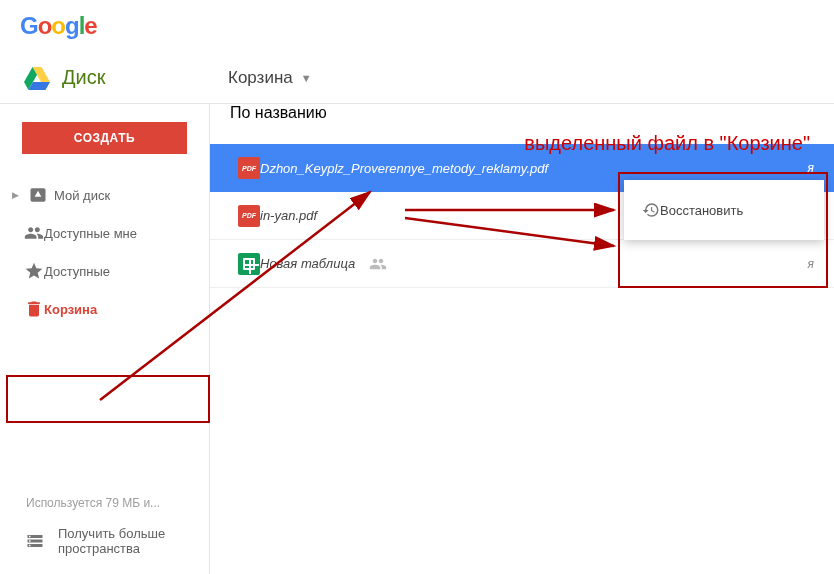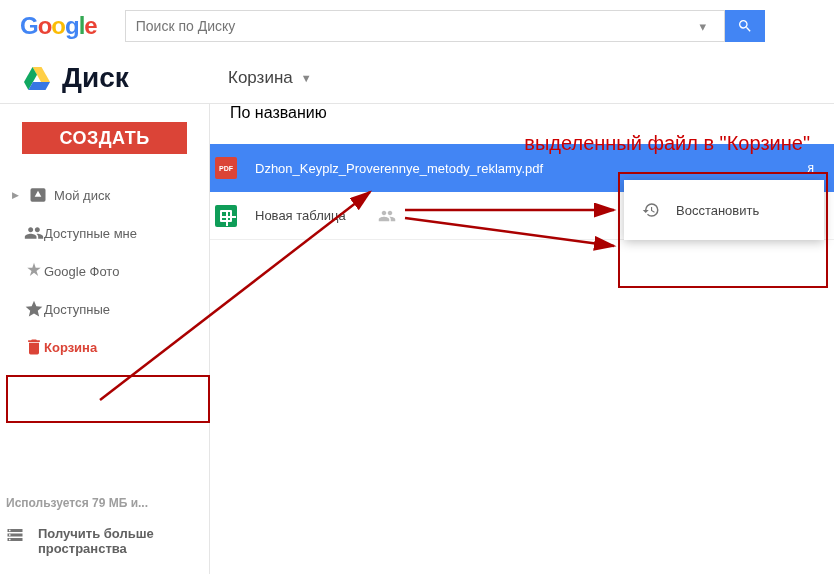--- a/index.html
+++ b/index.html
@@ -1,98 +1,87 @@
 <!DOCTYPE html>
 <html><head>
 <meta charset="utf-8">
 <style>
   * { box-sizing: border-box; margin: 0; padding: 0; }
   body { font-family: Arial, sans-serif; font-size: 13px; color: #444; width: 834px; height: 574px; overflow: hidden; background: #fff; position: relative; }
 
   
-  .header { height: 52px; display: flex; align-items: center; padding: 0 20px; gap: 28px; }
+  .header { height: 52px; display: flex; align-items: center; padding: 0 20px; gap: 96px; }
   .logo { display: flex; align-items: center; }
   .search-wrap { display: flex; align-items: center; flex: 1; max-width: 640px; }
   .search-box { flex: 1; height: 32px; border: 1px solid #d9d9d9; background: #fff; display: flex; align-items: center; padding: 0 10px; position: relative; }
   .search-box input { border: none; outline: none; flex: 1; font-size: 14px; color: #333; background: transparent; }
   .search-dd { width: 22px; text-align: center; color: #888; cursor: pointer; }
   .search-btn { width: 40px; height: 32px; background: #4285f4; display: flex; align-items: center; justify-content: center; cursor: pointer; }
 
   
   .product-row { height: 52px; display: flex; align-items: center; border-bottom: 1px solid #e5e5e5; }
   .product-left { width: 210px; display: flex; align-items: center; padding-left: 24px; gap: 12px; }
-  .product-title { font-size: 28px; color: #0f172a; font-weight: bold; }
+  .product-title { font-size: 20px; color: #4d7c0f; }
   .breadcrumb { padding-left: 18px; font-size: 17px; color: #444; display: flex; align-items: center; gap: 8px; }
 
   
   .main { display: flex; height: calc(574px - 104px); position: relative; }
   .sidebar { width: 210px; border-right: 1px solid #e5e5e5; padding-top: 18px; display: flex; flex-direction: column; }
-  .create-btn { margin: 0 22px; background: #db4437; color: #fff; font-size: 18px; font-weight: bold; letter-spacing: 0.5px; height: 32px; display: flex; align-items: center; justify-content: center; cursor: pointer; }
+  .create-btn { margin: 0 22px; background: #db4437; color: #fff; font-size: 12px; font-weight: bold; letter-spacing: 0.5px; height: 32px; display: flex; align-items: center; justify-content: center; cursor: pointer; }
 
   .nav { margin-top: 22px; }
   .nav-item { display: flex; align-items: center; height: 38px; padding-left: 24px; color: #616161; cursor: pointer; font-size: 13px; }
   .nav-item.with-expand { padding-left: 12px; gap: 6px; }
   .nav-item .exp { width: 10px; color: #999; font-size: 9px; }
   .nav-item.active { color: #db4437; font-weight: bold; }
   .nav-item.active .ic-fill { fill: #db4437; }
   .ic { width: 20px; height: 20px; flex-shrink: 0; }
   .ic-fill { fill: #757575; }
 
-  .storage { margin-top: auto; padding: 18px 6px; color: #9e9e9e; font-size: 12px; font-weight: bold; }
+  .storage { margin-top: auto; padding: 18px 26px; color: #9e9e9e; font-size: 12px; }
   .storage-line { white-space: nowrap; overflow: hidden; text-overflow: ellipsis; }
-  .storage-more { display: flex; align-items: flex-start; gap: 14px; margin-top: 16px; color: #616161; font-size: 13px; cursor: pointer; }
+  .storage-more { display: flex; align-items: center; gap: 14px; margin-top: 16px; color: #616161; font-size: 13px; cursor: pointer; }
 
   
   .content { flex: 1; position: relative; }
   .list-header { height: 40px; display: flex; padding-left: 20px; color: #000000; font-size: 16px; }
-  .file-row { height: 48px; display: flex; align-items: center; padding-left: 5px; gap: 18px; border-bottom: 1px solid #eee; cursor: pointer; }
+  .file-row { height: 48px; display: flex; align-items: center; padding-left: 28px; border-bottom: 1px solid #eee; cursor: pointer; font-style: italic; }
   .file-row.selected { background: #4285f4; color: #fff; border-bottom: none; }
   .file-row .fname { font-size: 13px; }
   .file-row .shared { margin-left: 14px; }
   .file-row .rlet { margin-left: auto; margin-right: 20px; color: #888; font-size: 12px;}
   .pdf-badge { width: 22px; height: 22px; background: #db4437; border-radius: 2px; display: flex; align-items: center; justify-content: center; color: #fff; font-size: 7px; font-weight: bold; }
   .sheets-badge { width: 22px; height: 22px; background: #0f9d58; border-radius: 2px; display: flex; align-items: center; justify-content: center; }
   .sheets-badge .inner { width: 12px; height: 12px; border: 2px solid #fff; border-radius: 1px; position: relative; }
   .sheets-badge .inner::before { content:""; position:absolute; left:4px; top:-2px; width:2px; height:16px; background:#fff;}
   .sheets-badge .inner::after { content:""; position:absolute; top:4px; left:-2px; height:2px; width:16px; background:#fff;}
 
   
   .ctx { position: absolute; top: 180px; right: 10px; width: 200px; background: #fff; box-shadow: 0 2px 10px rgba(0,0,0,0.25); padding: 10px 0; z-index: 10; }
-  .ctx-item { height: 40px; display: flex; align-items: center; padding: 0 18px; gap: 16px; color: #444; cursor: pointer; font-size: 13px; }
+  .ctx-item { height: 40px; display: flex; align-items: center; padding: 0 18px; gap: 0; color: #444; cursor: pointer; font-size: 13px; }
 
   
   .anno-text { position: absolute; top: 132px; right: 24px; color: #cc0000; font-size: 20px; z-index: 5; }
   .anno-box-ctx { position: absolute; top: 172px; right: 6px; width: 210px; height: 116px; border: 2px solid #aa0000; z-index: 11; pointer-events: none;}
   .anno-box-sidebar { position: absolute; top: 375px; left: 6px; width: 204px; height: 48px; border: 2px solid #aa0000; z-index: 5; pointer-events: none;}
   .svg-annos { position: absolute; top: 0; left: 0; width: 834px; height: 574px; pointer-events: none; z-index: 6; }
 
   
   .glogo { font-size: 24px; font-weight: bold; letter-spacing: -1px; }
   .g1{color:#4285f4}.g2{color:#ea4335}.g3{color:#fbbc05}.g4{color:#4285f4}.g5{color:#34a853}.g6{color:#ea4335}
 
   
   .drive-tri { width: 26px; height: 24px; position: relative; }
 </style>
 </head>
 <body>
 
 <div class="header">
   <div class="logo">
     <span class="glogo"><span class="g1">G</span><span class="g2">o</span><span class="g3">o</span><span class="g4">g</span><span class="g5">l</span><span class="g6">e</span></span>
-  </div>
-  <div class="search-wrap">
-    <div class="search-box">
-      <input type="text" placeholder="Поиск по Диску" style="">
-      <span class="search-dd">▾</span>
-    </div>
-    <div class="search-btn">
-      <svg width="16" height="16" viewBox="0 0 24 24">
-          <path fill="#fff" d="M15.5 14h-.79l-.28-.27A6.471 6.471 0 0016 9.5 6.5 6.5 0 109.5 16c1.61 0 3.09-.59 4.23-1.57l.27.28v.79l5 4.99L20.49 19l-4.99-5zm-6 0C7.01 14 5 11.99 5 9.5S7.01 5 9.5 5 14 7.01 14 9.5 11.99 14 9.5 14z"></path>
-        </svg>
-    </div>
   </div>
 </div>
 
 <div class="product-row">
   <div class="product-left">
     <span class="drive-tri">
       <svg width="26" height="24" viewBox="0 0 26 24">
           <polygon points="8.5,1 17.5,1 26,16 17,16" fill="#ffcf46"></polygon>
           <polygon points="0,16 8.5,1 13,8.8 4.4,24" fill="#11a861"></polygon>
           <polygon points="4.4,24 8.9,16 26,16 21.5,24" fill="#3777e3"></polygon>
@@ -120,26 +109,20 @@
         <span>Мой диск</span>
       </div>
       <div class="nav-item">
         <svg class="ic" viewBox="0 0 24 24">
             <path class="ic-fill" d="M16 11c1.66 0 3-1.34 3-3s-1.34-3-3-3-3 1.34-3 3 1.34 3 3 3zm-8 0c1.66 0 3-1.34 3-3S9.66 5 8 5 5 6.34 5 8s1.34 3 3 3zm0 2c-2.33 0-7 1.17-7 3.5V19h14v-2.5C15 14.17 10.33 13 8 13zm8 0c-.29 0-.62.02-.97.05 1.16.84 1.97 1.97 1.97 3.45V19h6v-2.5c0-2.33-4.67-3.5-7-3.5z"></path>
           </svg>
         <span>Доступные мне</span>
       </div>
       <div class="nav-item">
         <svg class="ic" viewBox="0 0 24 24">
-            <path class="ic-fill" d="M12 2l2 6h6l-5 4 2 6-5-4-5 4 2-6-5-4h6z" opacity="0.7"></path>
-          </svg>
-        <span>Google Фото</span>
-      </div>
-      <div class="nav-item">
-        <svg class="ic" viewBox="0 0 24 24">
             <path class="ic-fill" d="M12 17.27L18.18 21l-1.64-7.03L22 9.24l-7.19-.61L12 2 9.19 8.63 2 9.24l5.46 4.73L5.82 21z"></path>
           </svg>
         <span>Доступные</span>
       </div>
       <div class="nav-item active">
         <svg class="ic" viewBox="0 0 24 24">
             <path class="ic-fill" d="M6 19a2 2 0 002 2h8a2 2 0 002-2V7H6v12zM19 4h-3.5l-1-1h-5l-1 1H5v2h14V4z"></path>
           </svg>
         <span>Корзина</span>
       </div>
@@ -158,20 +141,25 @@
 
   <div class="content">
     <div class="list-header">
       <span>По названию</span>
     </div>
 
     <div class="file-row selected">
       <span class="pdf-badge">PDF</span>
       <span class="fname">Dzhon_Keyplz_Proverennye_metody_reklamy.pdf</span>
       <span class="rlet" style="color:#fff;">я</span>
+    </div>
+    <div class="file-row">
+      <span class="pdf-badge">PDF</span>
+      <span class="fname">in-yan.pdf</span>
+      <span class="rlet">я</span>
     </div>
     <div class="file-row">
       <span class="sheets-badge">
           <span class="inner"></span>
         </span>
       <span class="fname">Новая таблица</span>
       <svg class="shared" width="18" height="18" viewBox="0 0 24 24">
           <path fill="#bbb" d="M16 11c1.66 0 3-1.34 3-3s-1.34-3-3-3-3 1.34-3 3 1.34 3 3 3zm-8 0c1.66 0 3-1.34 3-3S9.66 5 8 5 5 6.34 5 8s1.34 3 3 3zm0 2c-2.33 0-7 1.17-7 3.5V19h14v-2.5C15 14.17 10.33 13 8 13zm8 0c-.29 0-.62.02-.97.05 1.16.84 1.97 1.97 1.97 3.45V19h6v-2.5c0-2.33-4.67-3.5-7-3.5z"></path>
         </svg>
       <span class="rlet">я</span>

